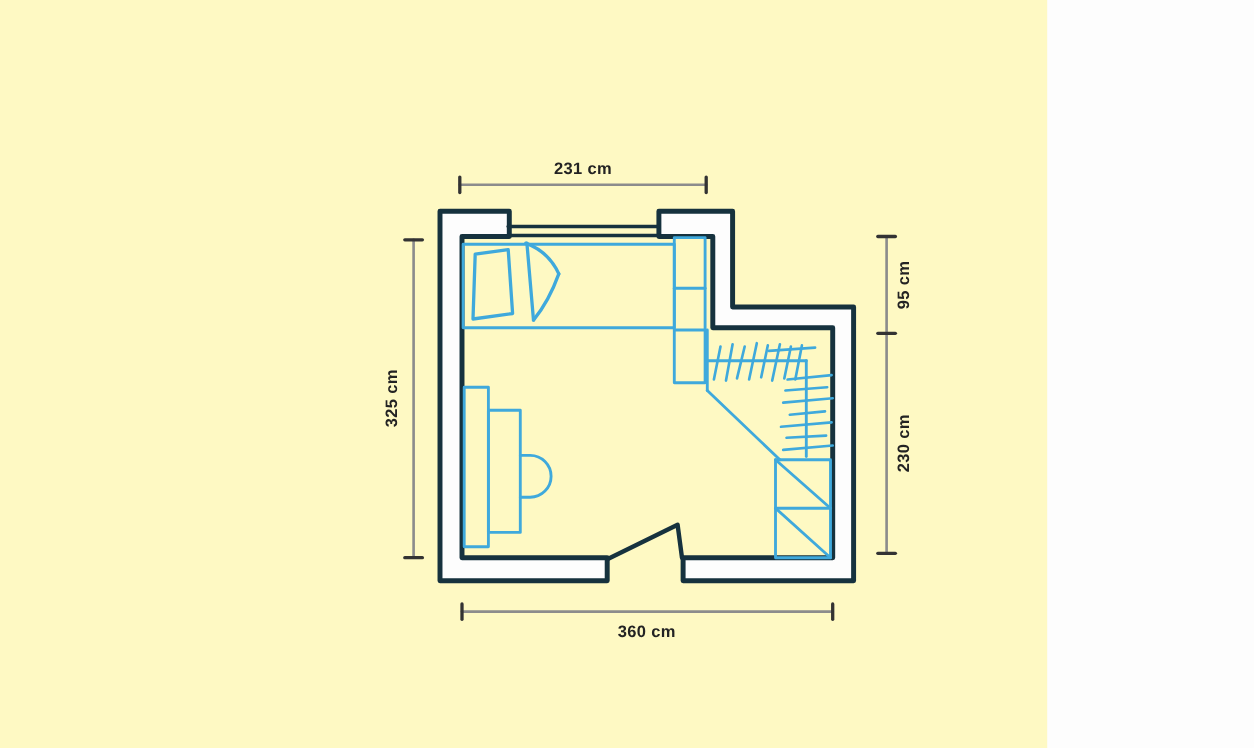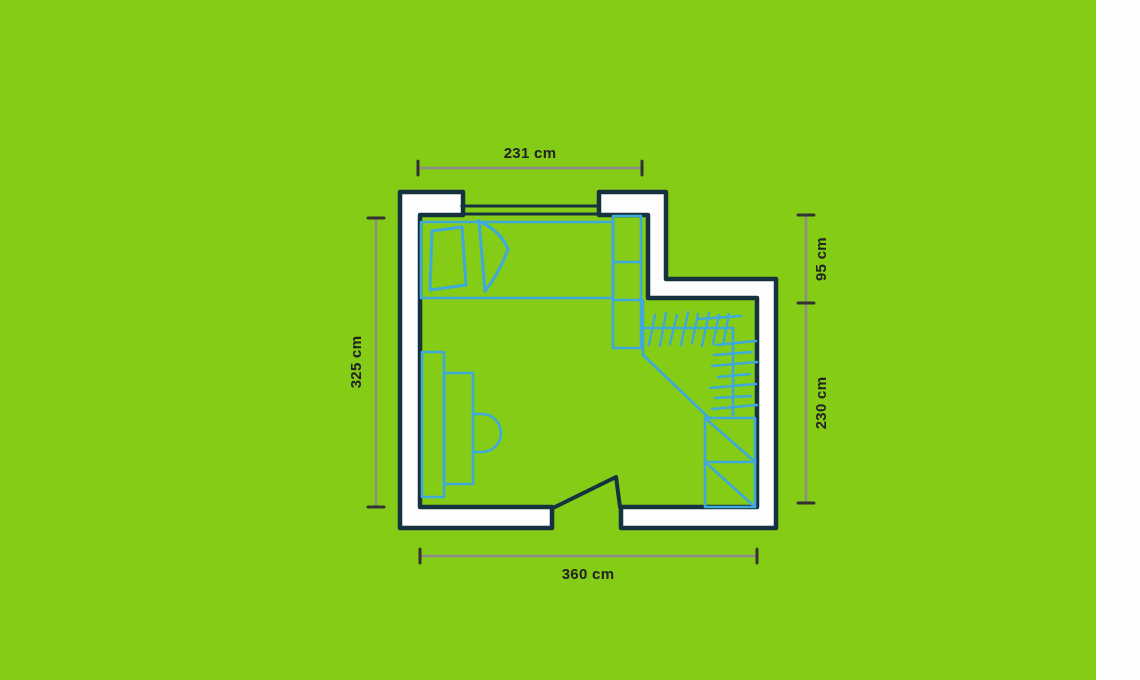--- a/index.html
+++ b/index.html
@@ -3,23 +3,23 @@
 <meta charset="utf-8">
 <style>
   html, body {
     margin: 0;
     padding: 0;
     background: #fdfdfd;
     font-family: "Liberation Sans", sans-serif;
   }
   .canvas {
     position: relative;
-    width: 1096px;
+    width: 952px;
     height: 680px;
-    background: #84cc16;
+    background: #fef9c3;
     overflow: hidden;
   }
   svg { position: absolute; inset: 0; }
   text {
     font-family: "Liberation Sans", sans-serif;
     font-weight: bold;
     font-size: 15px;
     letter-spacing: 0.3px;
   }
 </style>

